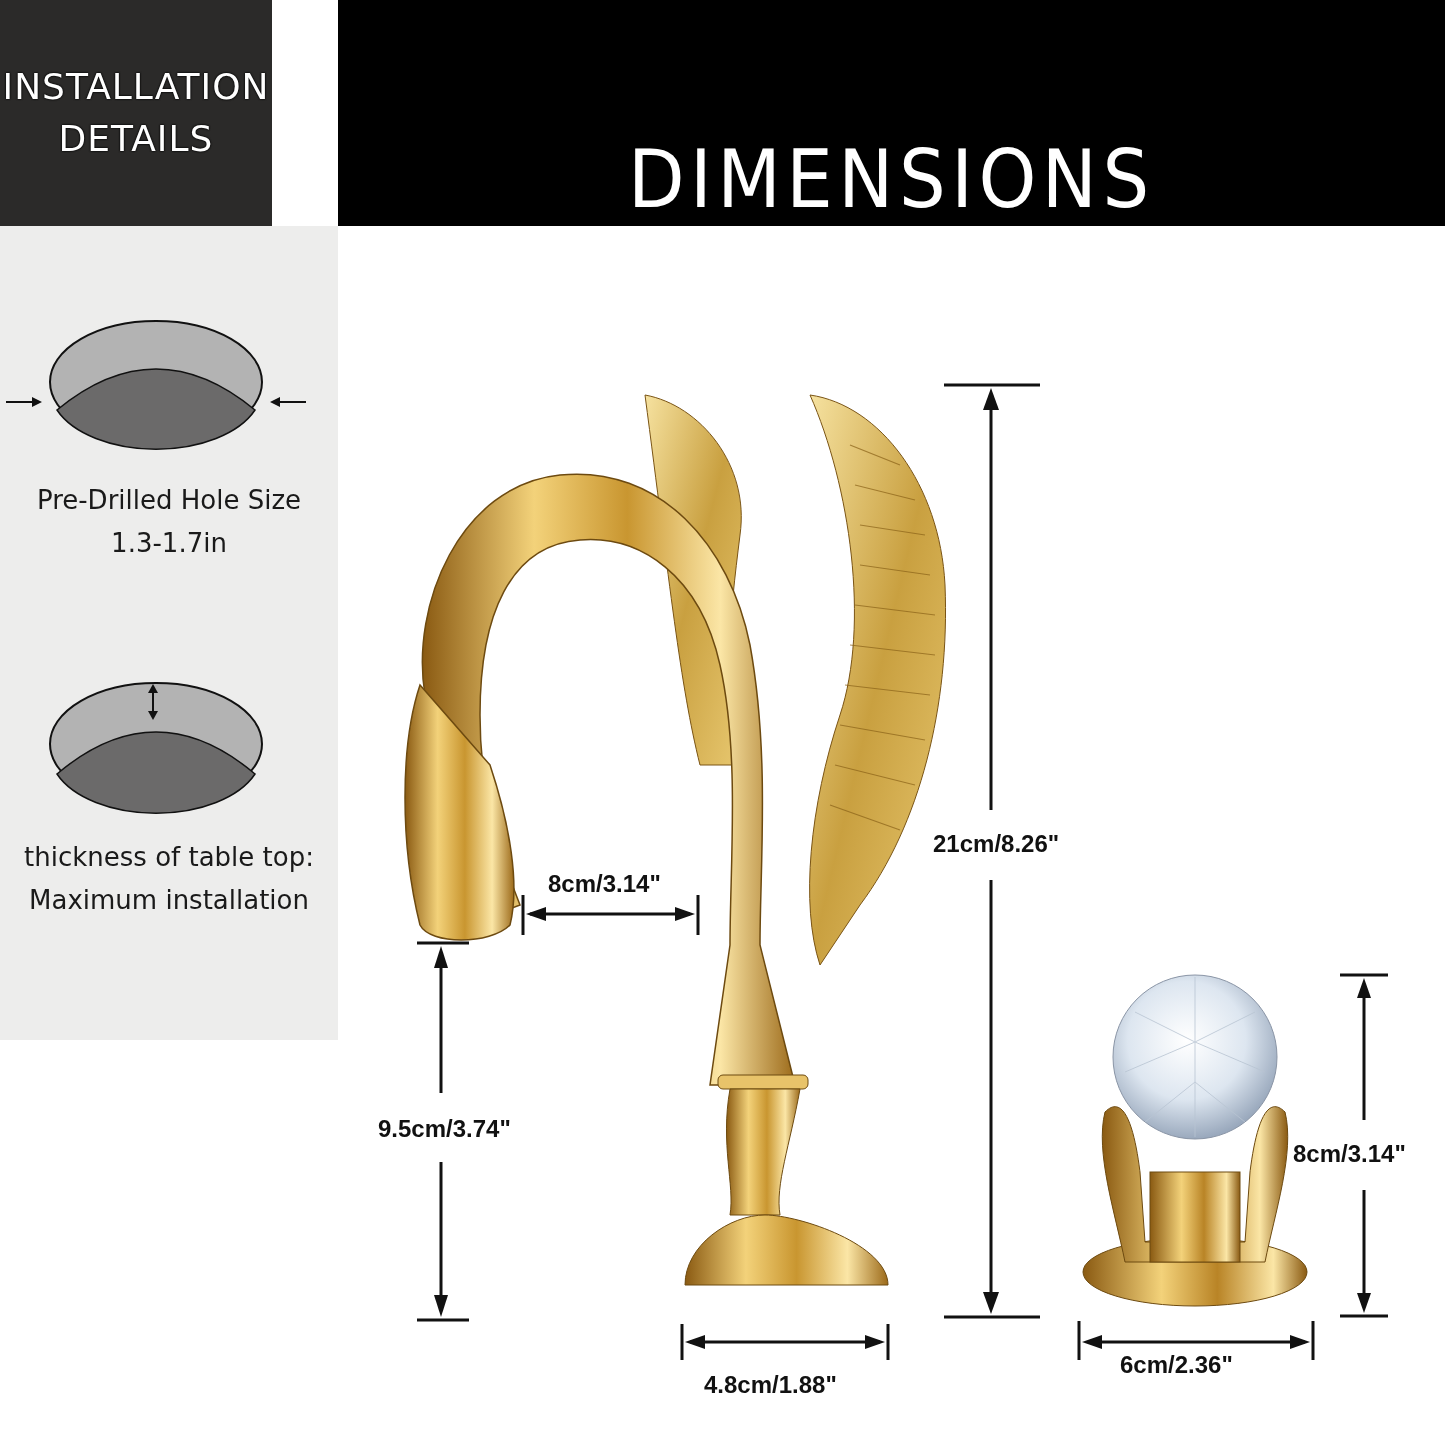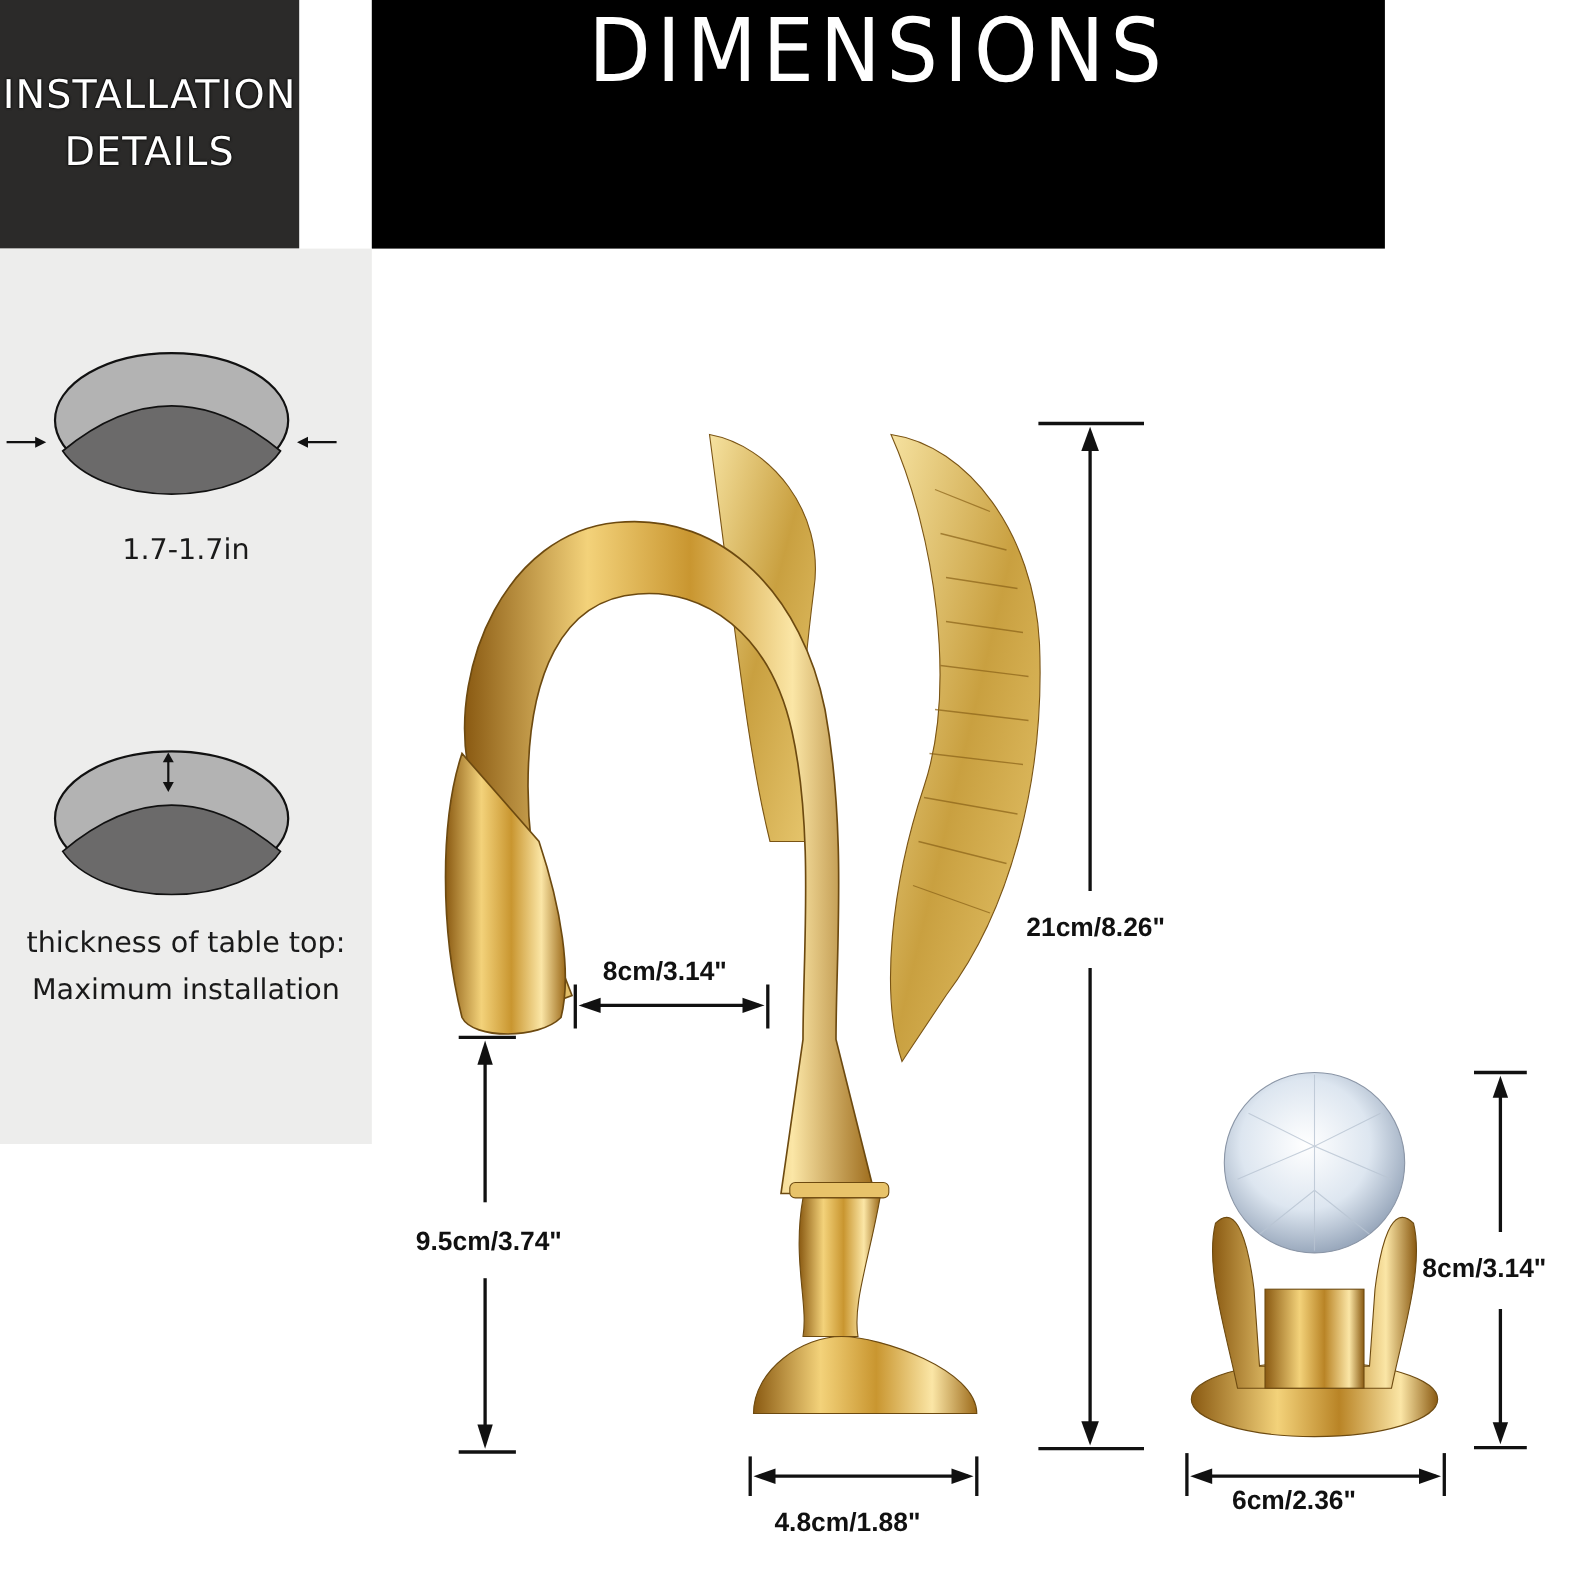--- a/index.html
+++ b/index.html
@@ -3,22 +3,22 @@
 <meta charset="utf-8">
 <style>
   html, body { margin:0; padding:0; }
   body { width:1445px; height:1445px; position:relative; background:#ffffff; overflow:hidden;
          font-family:"DejaVu Sans", sans-serif; }
   .abs { position:absolute; }
   #left-header { left:0; top:0; width:272px; height:226px; background:#2b2a29; display:flex;
                  flex-direction:column; align-items:center; justify-content:center; }
   #left-header span { color:#fff; font-family:"DejaVu Sans", sans-serif; font-size:36px; line-height:52px;
                       letter-spacing:1px; text-shadow:0 0 2px #000, 0 0 2px #000; }
-  #main-header { left:338px; top:0; width:921px; height:226px; background:#000; display:flex;
-                 align-items:flex-start; justify-content:center; }
+  #main-header { left:338px; top:0; width:1107px; height:226px; background:#000; display:flex;
+                 align-items:flex-end; justify-content:center; }
   #main-header span { color:#fff; font-family:"DejaVu Sans", sans-serif; font-size:80px; letter-spacing:6px;
                       transform:scaleX(0.92); }
   #left-panel { left:0; top:226px; width:338px; height:814px; background:#ededec; }
   .caption { position:absolute; width:338px; text-align:center; color:#1a1a1a;
              font-family:"DejaVu Sans", sans-serif; font-size:26px; line-height:43px; }
   .dim-label { position:absolute; color:#111; font-family:"Liberation Sans", sans-serif;
                font-weight:bold; font-size:24px; white-space:nowrap; }
   svg { position:absolute; overflow:visible; }
 </style>
 </head>
@@ -37,21 +37,22 @@
   <svg style="left:0;top:100px;" width="338" height="120" viewBox="0 0 338 120">
     <ellipse cx="156" cy="56" rx="106" ry="61" fill="#b3b3b3" stroke="#111" stroke-width="2"></ellipse>
     <path d="M56,80 A106,61 0 0 1 256,80 L256,80 A104,52 0 0 1 56,80 Z" fill="none"></path>
     <path d="M57,84 Q156,2 255,84 A106,61 0 0 1 57,84 Z" fill="#6b6a6a" stroke="#111" stroke-width="1.5"></path>
     <line x1="6" y1="76" x2="38" y2="76" stroke="#111" stroke-width="2"></line>
     <polygon points="42,76 32,71 32,81" fill="#111"></polygon>
     <line x1="274" y1="76" x2="306" y2="76" stroke="#111" stroke-width="2"></line>
     <polygon points="270,76 280,71 280,81" fill="#111"></polygon>
   </svg>
   <div class="caption" style="top:253px;">
-    <div>1.7-1.7in</div>
+    <div>Pre-Drilled Hole Size</div>
+    <div>1.3-1.7in</div>
   </div>
 
   <svg style="left:0;top:454px;" width="338" height="130" viewBox="0 0 338 130">
     <ellipse cx="156" cy="64" rx="106" ry="61" fill="#b3b3b3" stroke="#111" stroke-width="2"></ellipse>
     <path d="M57,94 Q156,10 255,94 A106,61 0 0 1 57,94 Z" fill="#6b6a6a" stroke="#111" stroke-width="1.5"></path>
     <line x1="153" y1="10" x2="153" y2="36" stroke="#111" stroke-width="2"></line>
     <polygon points="153,4 148,13 158,13" fill="#111"></polygon>
     <polygon points="153,40 148,31 158,31" fill="#111"></polygon>
   </svg>
   <div class="caption" style="top:610px;">

